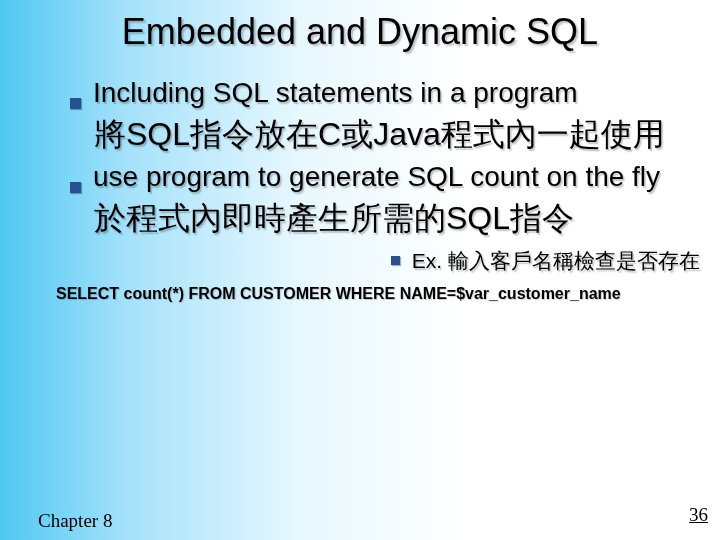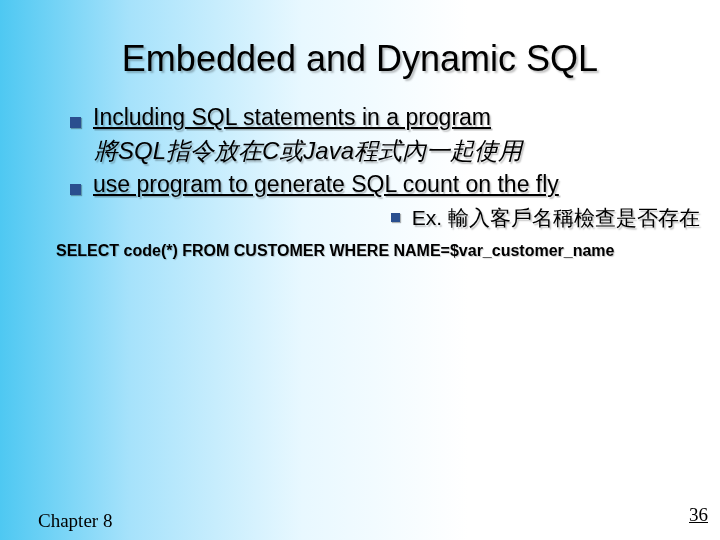--- a/index.html
+++ b/index.html
@@ -14,50 +14,48 @@
     width: 720px;
     height: 540px;
     background: linear-gradient(to right, #4ec8f2 0%, #a6e2fb 18%, #e8f8ff 42%, #ffffff 65%, #ffffff 100%);
     position: relative;
     box-sizing: border-box;
   }
   .title {
     text-align: center;
     font-size: 36px;
     color: #000;
-    padding-top: 38px;
+    padding-top: 11px;
     text-shadow: 2px 2px 2px rgba(0,0,0,0.25);
     font-weight: 400;
   }
   .content {
     padding: 20px 20px 0 20px;
   }
   .b1 {
     display: flex;
     align-items: flex-start;
     margin: 10px 0 6px 6px;
     font-size: 27px;
     color: #000;
     text-shadow: 1.5px 1.5px 1.5px rgba(0,0,0,0.25);
   }
   .b2 {
     display: flex;
-    align-items: center;
+    align-items: flex-end;
     margin: 4px 0 4px 50px;
-    font-size: 23px;
+    font-size: 28px;
     color: #000;
     text-shadow: 1.5px 1.5px 1.5px rgba(0,0,0,0.25);
-    text-decoration: underline;
   }
   .b2-line2 {
     margin-left: 74px;
-    font-size: 24px;
+    font-size: 32px;
     color: #000;
     text-shadow: 1.5px 1.5px 1.5px rgba(0,0,0,0.25);
-    font-style: italic;
   }
   .b3 {
     display: flex;
     align-items: flex-start;
     margin: 6px 0 6px 94px;
     font-size: 21px;
     color: #000;
     text-shadow: 1.5px 1.5px 1.5px rgba(0,0,0,0.25);
     justify-content: flex-end;
   }
@@ -112,26 +110,27 @@
       <span class="sq sq2"></span>
       <span>Including SQL statements in a program</span>
     </div>
     <div class="b2-line2">將SQL指令放在C或Java程式內一起使用</div>
 
 
     <div class="b2">
       <span class="sq sq2"></span>
       <span>use program to generate SQL count on the fly</span>
     </div>
+    <div class="b2-line2">於程式內即時產生所需的SQL指令</div>
 
     <div class="b3">
       <span class="sq sq3"></span>
       <span>Ex. 輸入客戶名稱檢查是否存在</span>
     </div>
 
-    <div class="code-line">SELECT code(*) FROM CUSTOMER WHERE NAME=$var_customer_name</div>
+    <div class="code-line">SELECT count(*) FROM CUSTOMER WHERE NAME=$var_customer_name</div>
 
   </div>
 
   <div class="footer-left">Chapter 8</div>
   <div class="footer-right">36</div>
 
 </div>
 
 </body></html>

